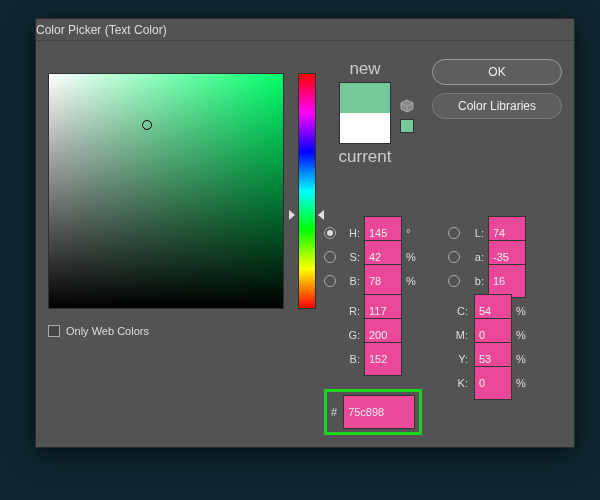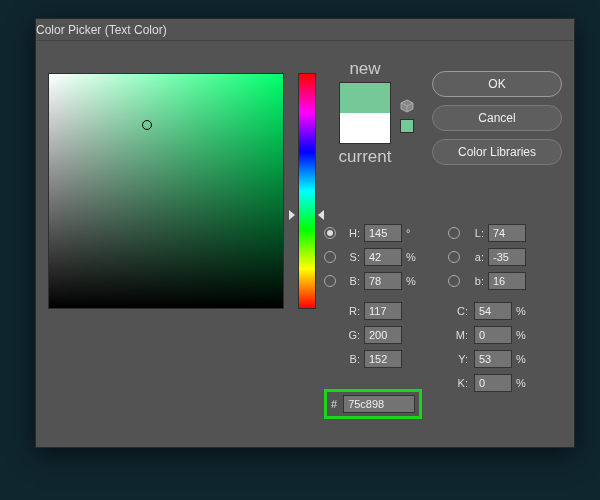--- a/index.html
+++ b/index.html
@@ -42,21 +42,21 @@
   .swatch-label { font-size: 17px; color: #ccc; }
   .swatch-box {
     margin: 3px auto; width: 52px; height: 62px; border: 1px solid #2f2f2f; overflow: hidden;
   }
   .swatch-new { width: 100%; height: 50%; }
   .swatch-cur { width: 100%; height: 50%; }
   .cube-wrap { position: absolute; left: 364px; top: 58px; }
   .cube-icon { width: 14px; height: 14px; display: block; }
   .tiny-swatch { position: absolute; left: 364px; top: 78px; width: 14px; height: 14px; border: 1px solid #2f2f2f; }
 
-  .btn-col { position: absolute; right: 12px; top: 18px; width: 130px; margin-top: 12px; }
+  .btn-col { position: absolute; right: 12px; top: 18px; width: 130px; }
   .btn {
     display: block; width: 100%; height: 26px; margin-bottom: 8px;
     background: #5e5e5e; border: 1px solid #7a7a7a; border-radius: 14px;
     color: #eee; font-size: 12px; text-align: center; line-height: 24px;
     cursor: pointer;
   }
   .btn.ok { border-color: #9a9a9a; }
   .color-lib { margin-top: 6px; }
 
   .fields { position: absolute; left: 288px; top: 180px; font-size: 11px; color: #ddd; }
@@ -65,22 +65,22 @@
   .col2 { width: 110px; display: flex; align-items: center; }
   .radio {
     width: 12px; height: 12px; border: 1px solid #aaa; border-radius: 50%;
     margin-right: 4px; display: inline-flex; align-items: center; justify-content: center;
     cursor: pointer;
   }
   .radio.sel::after { content: ""; width: 6px; height: 6px; background: #ddd; border-radius: 50%; }
   .flabel { width: 20px; text-align: right; margin-right: 4px; }
   .clabel { width: 20px; text-align: right; margin-right: 6px; }
   .finput, .hexinput {
-    background: #737373; border: 1px solid #333; color: #eee; height: 18px;
-    padding: 0 4px; font-size: 11px;
+    background: #ec4899; border: 1px solid #333; color: #eee; height: 18px;
+    padding: 16px 4px; font-size: 11px;
   }
   .finput { width: 38px; }
   .unit { margin-left: 4px; width: 14px; }
 
   .hex-row { position: absolute; left: 288px; top: 348px; display: flex; align-items: center; }
   .hex-highlight {
     border: 3px solid #1bd41b; padding: 3px 4px; display: flex; align-items: center;
   }
   .hex-hash { margin-right: 6px; color: #ddd; }
   .hexinput { width: 72px; height: 18px; }
@@ -120,21 +120,20 @@
           <polygon points="7,1 13,4 13,10 7,13 1,10 1,4" fill="#888" stroke="#bbb" stroke-width="0.8"></polygon>
           <line x1="1" y1="4" x2="7" y2="7" stroke="#bbb" stroke-width="0.6"></line>
           <line x1="13" y1="4" x2="7" y2="7" stroke="#bbb" stroke-width="0.6"></line>
           <line x1="7" y1="7" x2="7" y2="13" stroke="#bbb" stroke-width="0.6"></line>
         </svg>
     </div>
     <div class="tiny-swatch" id="tiny-swatch" style="background: rgb(117, 200, 152);"></div>
 
     <div class="btn-col">
       <div class="btn ok">OK</div>
-      <div class="btn">Cancel</div>
       <div class="btn color-lib">Color Libraries</div>
     </div>
 
     <div class="fields">
       <div class="row">
         <div class="col1">
           <span class="radio sel"></span>
           <span class="flabel">H:</span>
           <input class="finput" value="145" style="">
           <span class="unit">°</span>
@@ -221,15 +220,19 @@
       </div>
     </div>
 
     <div class="hex-row">
       <div class="hex-highlight">
         <span class="hex-hash">#</span>
         <input class="hexinput" value="75c898" style="">
       </div>
     </div>
 
+    <div class="webcolors">
+      <span class="checkbox"></span>
+      <span>Only Web Colors</span>
+    </div>
 
   </div>
 </div>
 
 </body></html>

